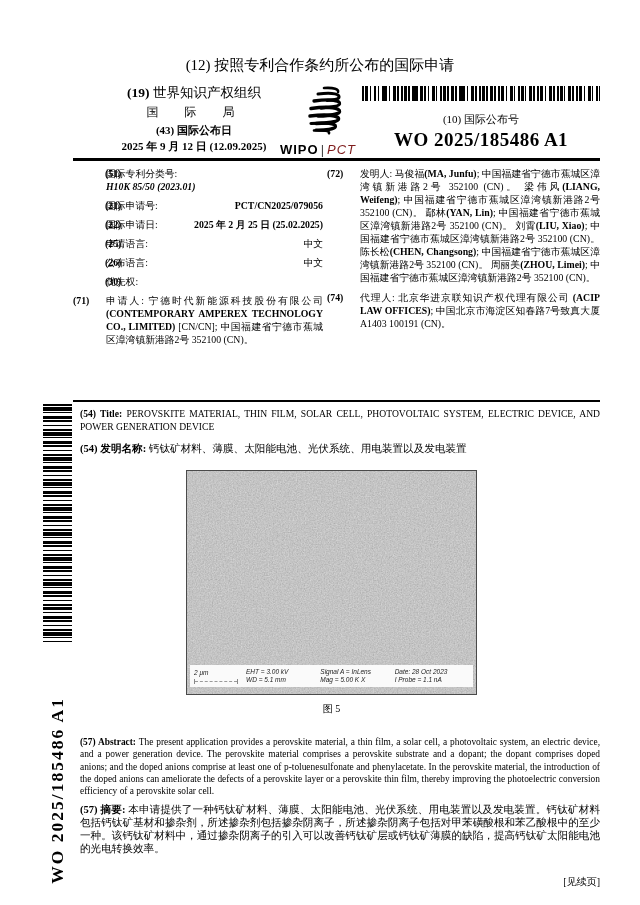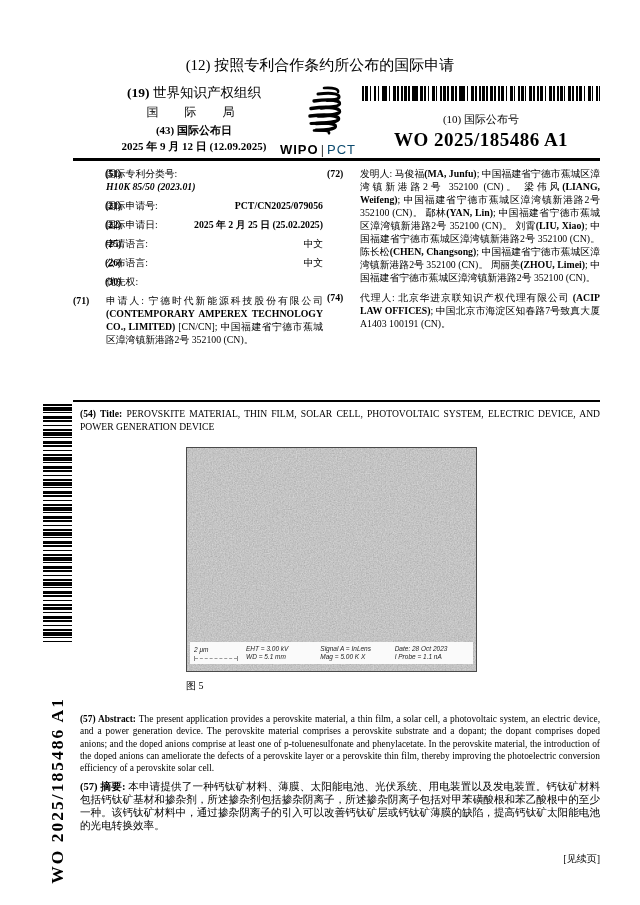--- a/index.html
+++ b/index.html
@@ -11,21 +11,21 @@
   .line12{position:absolute;top:56px;left:0;width:100%;text-align:center;font-size:15px;}
   .org-block{position:absolute;left:88px;top:84px;width:212px;text-align:center;}
   .org-name{font-size:13.5px;}
   .org-bureau{font-size:12px;letter-spacing:7px;margin-top:2px;}
   .pubdate-label{font-size:11px;margin-top:2px;}
   .pubdate-value{font-size:11px;font-weight:bold;margin-top:1px;}
   .logo-block{position:absolute;left:272px;top:84px;width:92px;text-align:center;}
   .logo-text{font-family:"Liberation Sans",sans-serif;font-size:13px;margin-top:2px;letter-spacing:1px;}
   .logo-text .w{font-weight:bold;}
   .logo-text .sep{font-weight:normal;color:#444;padding:0 2px;}
-  .logo-text .p{font-weight:normal;color:#0c4a6e;}
+  .logo-text .p{font-weight:normal;color:#7f1d1d;font-style:italic;}
   .pub-block{position:absolute;left:362px;top:86px;width:238px;text-align:center;}
   .barcode-top{height:15px;width:238px;
     background:repeating-linear-gradient(90deg,
       #000 0 2px,#fff 2px 3px,#000 3px 6px,#fff 6px 7.5px,#000 7.5px 8.5px,
       #fff 8.5px 11.5px,#000 11.5px 14.5px,#fff 14.5px 15.5px,#000 15.5px 17px,#fff 17px 19.5px);}
   .pubno-label{font-size:11px;margin-top:11px;}
   .pubno-value{font-size:19px;font-weight:bold;margin-top:2px;letter-spacing:.5px;}
 
   .rule1{position:absolute;left:73px;top:158px;width:527px;height:2.5px;background:#000;}
   .rule2{position:absolute;left:73px;top:400px;width:527px;height:1.5px;background:#000;}
@@ -60,21 +60,21 @@
   .figure{margin-top:14px;margin-left:106px;width:291px;}
   .sem{position:relative;width:289px;height:223px;border:1px solid #4a4a4a;background:#8a8a8a;overflow:hidden;}
   .sem svg.grain{position:absolute;left:0;top:0;width:100%;height:100%;display:block;}
   .infobar{position:absolute;left:3px;right:3px;bottom:7px;height:22px;background:#fafafa;
     display:flex;align-items:center;font-family:"Liberation Sans",sans-serif;
     font-style:italic;font-size:6.5px;line-height:8px;color:#222;padding:0 4px;box-sizing:border-box;}
   .sb-col{flex:1;}
   .sb-col1{width:52px;flex:0 0 52px;}
   .scalebar{width:42px;height:5px;margin-top:2px;border-left:1px solid #888;border-right:1px solid #888;display:flex;align-items:center;}
   .scalebar::before{content:"";flex:1;border-top:1px dashed #9a9a9a;}
-  .fig-caption{width:291px;margin-top:7px;font-size:10px;}
+  .fig-caption{width:291px;text-align:center;margin-top:7px;font-size:10px;}
   .abstract-en{margin-top:20px;font-size:9.4px;line-height:12.3px;text-align:justify;}
   .abstract-zh{margin-top:6px;font-size:10.6px;line-height:13px;text-align:justify;}
   .continued{margin-top:20px;text-align:right;font-size:10px;}
 </style>
 </head>
 <body>
 
 <div class="page">
 
   <div class="line12">(12) 按照专利合作条约所公布的国际申请</div>
@@ -181,20 +181,21 @@
   <div class="rule2"></div>
 
   <div class="side-barcode"></div>
   <div class="side-number">
     <span>WO 2025/185486 A1</span>
   </div>
 
   <div class="content">
 
     <div class="title-en"><span class="b">(54) Title: </span><span>PEROVSKITE MATERIAL, THIN FILM, SOLAR CELL, PHOTOVOLTAIC SYSTEM, ELECTRIC DEVICE, AND POWER GENERATION DEVICE</span></div>
+    <div class="title-zh"><span class="b">(54) 发明名称: </span><span>钙钛矿材料、薄膜、太阳能电池、光伏系统、用电装置以及发电装置</span></div>
 
     <div class="figure">
       <div class="sem">
         <svg class="grain">
           <filter id="semgrain">
             <feTurbulence type="fractalNoise" baseFrequency="0.75" numOctaves="3" seed="7" stitchTiles="stitch"></feTurbulence>
             <feColorMatrix type="saturate" values="0"></feColorMatrix>
             <feComponentTransfer>
               <feFuncR type="linear" slope="0.42" intercept="0.34"></feFuncR>
               <feFuncG type="linear" slope="0.42" intercept="0.34"></feFuncG>

